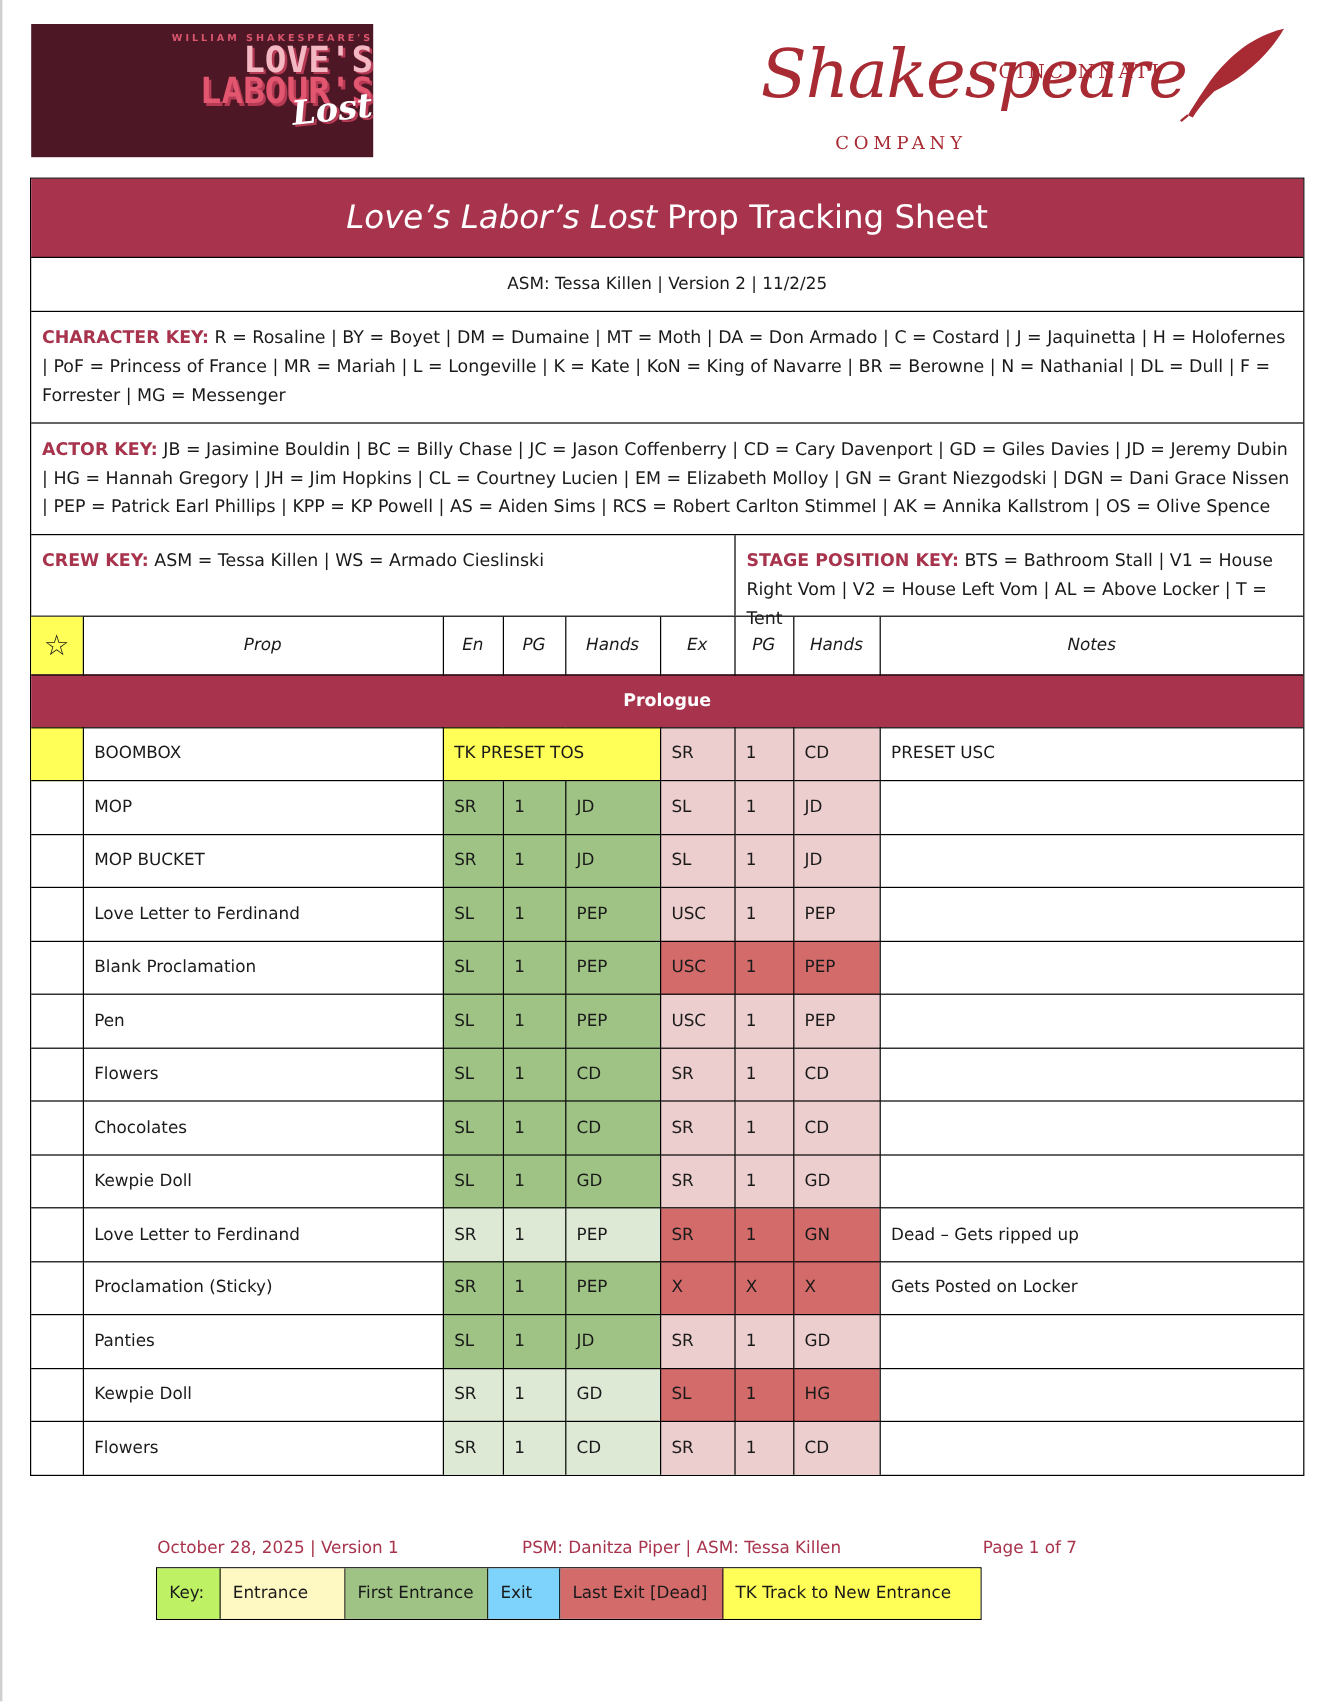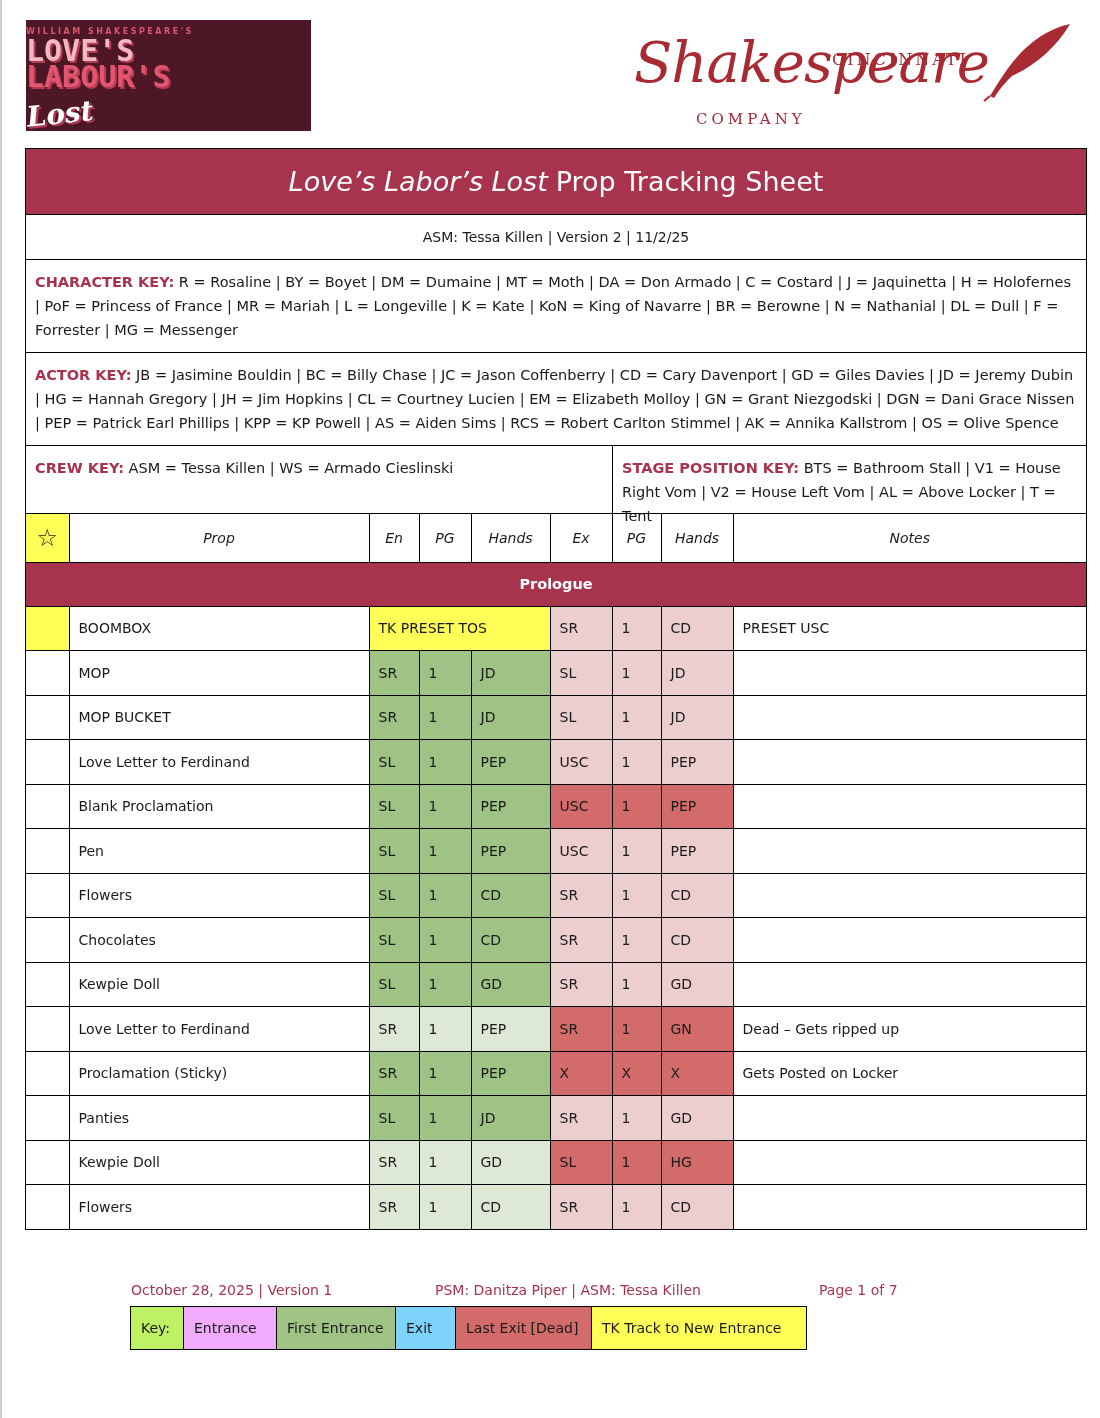--- a/index.html
+++ b/index.html
@@ -3,21 +3,21 @@
 <meta charset="utf-8">
 <style>
   * { box-sizing: border-box; margin: 0; padding: 0; }
   html, body { width: 1100px; height: 1418px; background: #ffffff; overflow: hidden; }
   body { font-family: "DejaVu Sans", sans-serif; color: #1a1a1a; position: relative; }
   .page-edge { position: absolute; left: 0; top: 0; width: 2px; height: 1418px; background: #cfcfcf; }
 
   
   .logo-left {
     position: absolute; left: 26px; top: 20px; width: 285px; height: 111px;
-    background: #4e1725; text-align: left; overflow: hidden;
+    background: #4e1725; text-align: right; overflow: hidden;
   }
   .logo-left .sub { color: #d9566e; font-size: 8px; letter-spacing: 2.5px; margin-top: 7px; font-weight: bold; }
   .logo-left .l1, .logo-left .l2 {
     font-family: "DejaVu Sans Mono", monospace; font-weight: bold; line-height: 26px;
     text-shadow: 2px 2px 0 #b73a55;
   }
   .logo-left .l1 { color: #f4b8c3; font-size: 30px; margin-top: 2px; }
   .logo-left .l2 { color: #e2566f; font-size: 30px; }
   .logo-left .l3 {
     color: #ffffff; font-family: "DejaVu Serif", serif; font-style: italic; font-weight: bold;
@@ -305,18 +305,18 @@
 </div>
 
 <div class="footer-meta">
   <span style="left:0">October 28, 2025 | Version 1</span>
   <span style="left:304px">PSM: Danitza Piper | ASM: Tessa Killen</span>
   <span style="left:688px">Page 1 of 7</span>
 </div>
 
 <div class="legend">
   <div style="width:53px;background:#bef264">Key:</div>
-  <div style="width:93px;background:#f0abfc">Entrance</div>
+  <div style="width:104px;background:#fef9c3">Entrance</div>
   <div style="width:119px;background:#9ec384">First Entrance</div>
   <div style="width:60px;background:#7dd3fc">Exit</div>
   <div style="width:136px;background:#d36b6b">Last Exit [Dead]</div>
   <div style="width:214px;background:#ffff57">TK Track to New Entrance</div>
 </div>
 
 </body></html>

